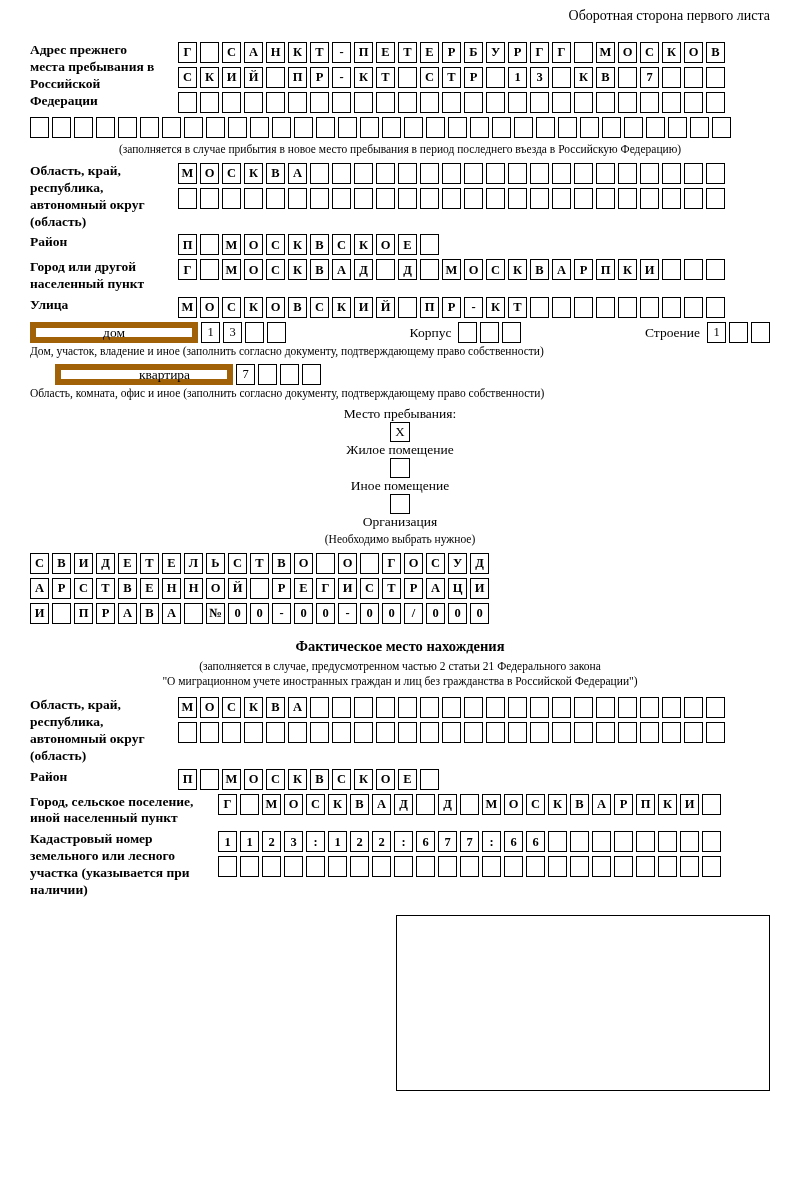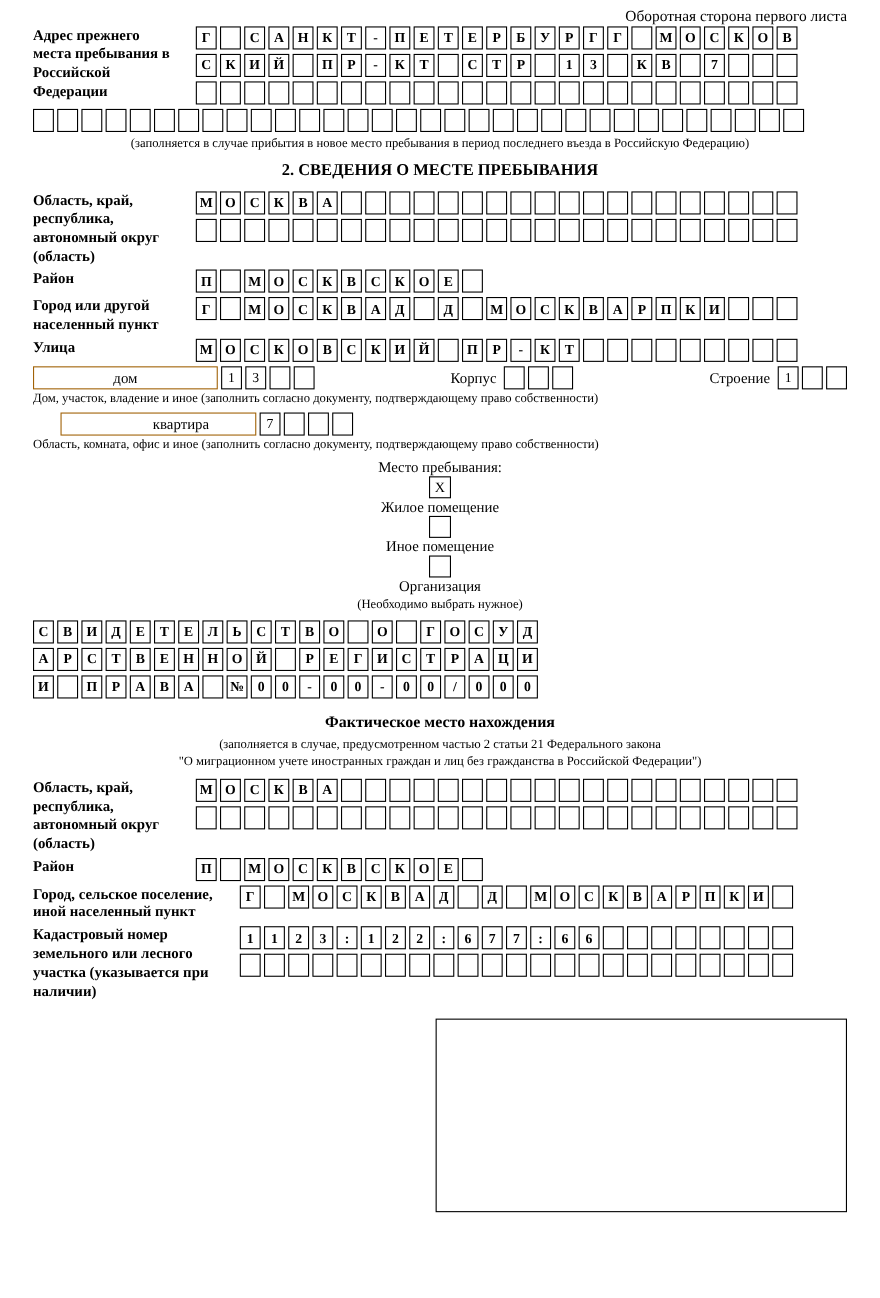--- a/index.html
+++ b/index.html
@@ -2,21 +2,21 @@
 <html><head>
 <meta charset="utf-8">
 <style>
   * { box-sizing: border-box; }
   html, body { margin: 0; padding: 0; background: #ffffff; }
   .page {
     width: 800px; height: 1180px; margin: 0 auto; background: #ffffff;
     font-family: "Liberation Serif", "DejaVu Serif", serif; color: #000;
     padding: 8px 30px 0 30px; overflow: hidden; position: relative;
   }
-  .corner { text-align: right; font-size: 14px; }
+  .corner { text-align: right; font-size: 14px; margin-bottom: 18px; }
   .field { display: flex; align-items: flex-start; margin-bottom: 4px; font-weight: bold; }
   .field-label { font-size: 13.5px; line-height: 1.25; padding-right: 8px; }
   .w146 { flex: 0 0 148px; }
   .w188 { flex: 0 0 188px; }
   .w244 { flex: 0 0 244px; }
   .lab-narrow { max-width: 128px; }
   .lab-doc { max-width: 182px; }
   .lab-mid { max-width: 160px; }
   .grid-rows { display: flex; flex-direction: column; gap: 4px; }
   .grid-row { display: flex; gap: 3px; }
@@ -24,21 +24,21 @@
     flex: 0 0 19px; width: 19px; height: 21px; border: 1px solid #000;
     display: inline-flex; align-items: center; justify-content: center;
     font-size: 12.5px; line-height: 1;
   }
   .full-row { margin: 0 0 4px 0; }
   .note { font-size: 11.5px; line-height: 1.3; margin: 2px 0 6px; }
   .center { text-align: center; }
   .section-title { font-size: 15px; font-weight: bold; text-align: center; margin: 8px 0 10px; }
   .sub-title { font-size: 14.5px; font-weight: bold; text-align: center; margin: 14px 0 4px; }
   .house-row, .apt-row { display: flex; align-items: center; gap: 3px; margin-bottom: 2px; }
-  .wide-box { height: 21px; border: 1px solid #a16207; display: flex; align-items: center; justify-content: center; font-size: 13.5px; }
+  .wide-box { height: 21px; border: 6px solid #a16207; display: flex; align-items: center; justify-content: center; font-size: 13.5px; }
   .dom-box { flex: 0 0 168px; }
   .kv-box { flex: 0 0 178px; margin-left: 25px; padding-left: 41px; }
   .spacer { flex: 1; }
   .inline-label { font-size: 13.5px; white-space: nowrap; padding: 0 4px; }
   .caption { font-size: 11.5px; margin: 1px 0 7px; }
   .checks-row { display: flex; align-items: center; margin: 4px 0 0; font-size: 13.5px; flex-direction: column; }
   .checkbox {
     flex: 0 0 20px; width: 20px; height: 20px; border: 1px solid #000;
     display: inline-flex; align-items: center; justify-content: center;
     font-size: 13px; margin: 0 10px;
@@ -172,21 +172,20 @@
       <span class="cell"></span>
       <span class="cell"></span>
       <span class="cell"></span>
       <span class="cell"></span>
       <span class="cell"></span>
       <span class="cell"></span>
       <span class="cell"></span>
     </div>
   <div class="note center">(заполняется в случае прибытия в новое место пребывания в период последнего въезда в Российскую Федерацию)</div>
 
-  <div class="section-title">2. СВЕДЕНИЯ О МЕСТЕ ПРЕБЫВАНИЯ</div>
 
   <div class="field">
     <div class="field-label w146">
       <div class="lab-narrow">Область, край, республика, автономный округ (область)</div>
     </div>
     <div class="grid-rows">
       <div class="grid-row">
           <span class="cell">М</span>
           <span class="cell">О</span>
           <span class="cell">С</span>

